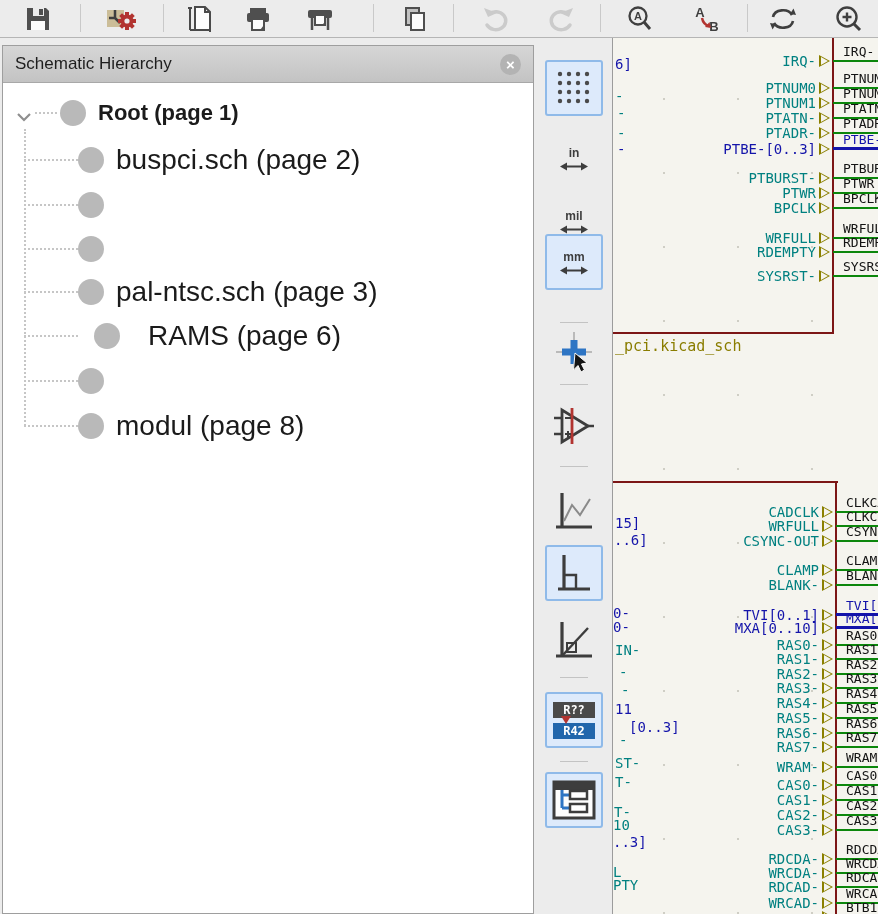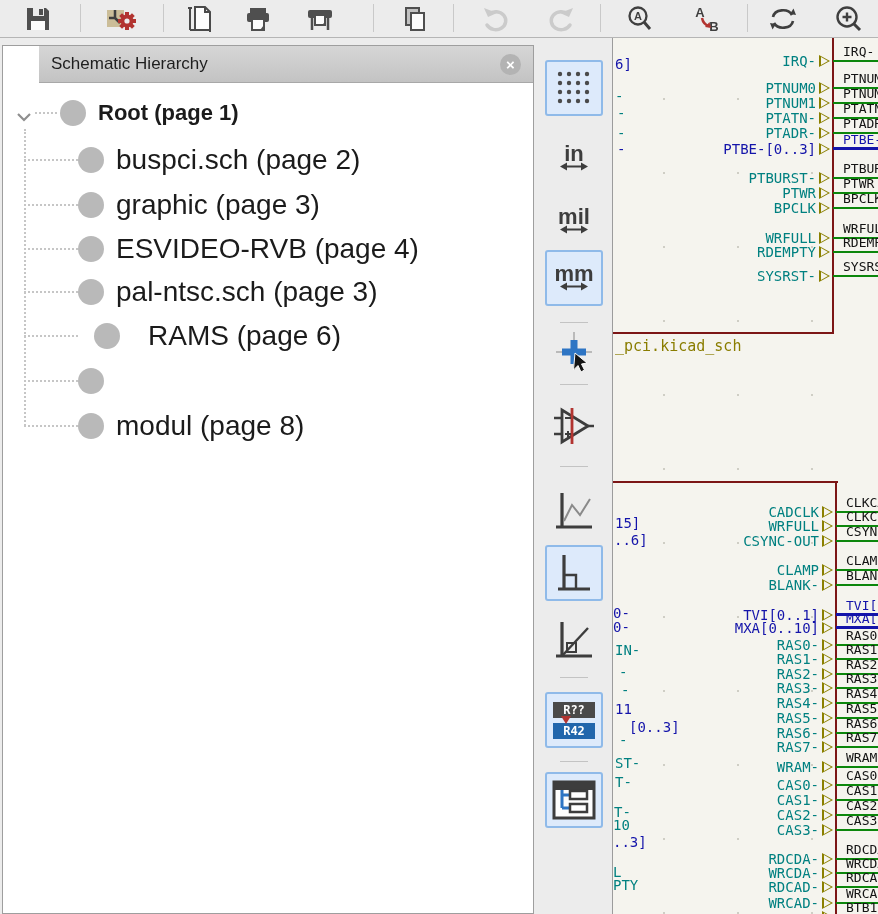--- a/index.html
+++ b/index.html
@@ -10,29 +10,29 @@
   .topbar { position:absolute; left:0; top:0; width:878px; height:38px; background:#ececec; border-bottom:1px solid #b5b5b5; z-index:5; }
   .tb-btn { position:absolute; top:1px; width:44px; height:36px; display:flex; align-items:center; justify-content:center; }
   .tb-sep { position:absolute; top:4px; width:1px; height:28px; background:#c9c9c9; }
 
   
   .lbar { position:absolute; left:536px; top:38px; width:76px; height:876px; background:#ececec; z-index:4; }
   .lb-btn { position:absolute; left:9px; width:58px; height:56px; display:flex; flex-direction:column; align-items:center; justify-content:center; border-radius:3px; border:2px solid transparent; }
   .lb-btn.active { background:#ddeafb; border-color:#8fbae9; }
   .lb-btn.short { height:48px; }
   .lb-sep { position:absolute; left:24px; width:28px; height:1px; background:#c3c3c3; }
-  .unit-label { font-size:22px; font-weight:bold; color:#3d3d3d; line-height:17px; }
+  .unit-label { font-size:12px; font-weight:bold; color:#3d3d3d; line-height:17px; }
   .annot { position:relative; width:42px; }
   .annot-top { background:#4a4a4a; color:#fff; font:bold 12px "DejaVu Sans Mono",monospace; text-align:center; height:16px; line-height:16px; }
   .annot-bottom { background:#2166ac; color:#fff; font:bold 12px "DejaVu Sans Mono",monospace; text-align:center; height:16px; line-height:16px; margin-top:5px; }
   .annot-arrow { position:absolute; left:8px; top:14px; width:0; height:0; border:5px solid transparent; border-top:8px solid #b23430; z-index:2; }
 
   
   .panel { position:absolute; left:2px; top:45px; width:532px; height:869px; background:#ffffff; border:1px solid #9e9e9e; z-index:6; }
-  .panel-title { height:37px; background:linear-gradient(#d6d6d6,#c3c3c3); border-bottom:1px solid #a8a8a8; display:flex; align-items:center; padding:0 12px; font-size:17px; color:#1e1e1e;margin-left:36px; }
+  .panel-title { height:37px; background:linear-gradient(#d6d6d6,#c3c3c3); border-bottom:1px solid #a8a8a8; display:flex; align-items:center; padding:0 12px; font-size:17px; color:#1e1e1e; }
   .close-btn { margin-left:auto; width:21px; height:21px; border-radius:50%; background:#b3b3b3; color:#fff; font-size:15px; font-weight:bold; display:flex; align-items:center; justify-content:center; line-height:1; }
   .tree { position:absolute; left:0; right:0; top:38px; bottom:0;border-radius:18px; }
   .tree-vline { position:absolute; left:21px; top:45px; height:297px; border-left:2px dotted #c6c6c6; }
   .chevron { position:absolute; left:13px; top:24px; }
   .root-stub { position:absolute; left:32px; top:28px; width:22px; border-top:2px dotted #c6c6c6; }
   .tree-row { position:absolute; height:44px; display:flex; align-items:center; left:21px; font-size:28px; }
   .tree-row.root { left:57px; font-weight:bold; font-size:22px; }
   .twig { width:54px; border-top:2px dotted #c6c6c6; }
   .bullet { width:26px; height:26px; border-radius:50%; background:#b9b9b9; flex:none; }
   .tree-label { margin-left:12px; color:#1b1b1b; white-space:nowrap; }
@@ -192,21 +192,21 @@
       </svg>
   </div>
   <div class="lb-btn short" style="top:159px">
     <span class="unit-label">mil</span>
     <svg width="30" height="9" viewBox="0 0 30 9">
         <line x1="5" y1="4.5" x2="25" y2="4.5" stroke="#3d3d3d" stroke-width="2"></line>
         <path d="M1 4.5l7-4v8z" fill="#3d3d3d"></path>
         <path d="M29 4.5l-7-4v8z" fill="#3d3d3d"></path>
       </svg>
   </div>
-  <div class="lb-btn active" style="top:212px">
+  <div class="lb-btn active" style="top:196px">
     <span class="unit-label">mm</span>
     <svg width="30" height="9" viewBox="0 0 30 9">
         <line x1="5" y1="4.5" x2="25" y2="4.5" stroke="#3d3d3d" stroke-width="2"></line>
         <path d="M1 4.5l7-4v8z" fill="#3d3d3d"></path>
         <path d="M29 4.5l-7-4v8z" fill="#3d3d3d"></path>
       </svg>
   </div>
   <div class="lb-sep" style="top:284px"></div>
   <div class="lb-btn short" style="top:292px">
     <svg width="40" height="44" viewBox="0 0 40 44">
@@ -648,27 +648,25 @@
 
         <div class="tree-row" style="top: 54px;">
           <span class="twig"></span>
           <span class="bullet"></span>
           <span class="tree-label">buspci.sch (page 2)</span>
         </div>
 
         <div class="tree-row" style="top: 99px;">
           <span class="twig"></span>
           <span class="bullet"></span>
-          <span class="tree-label">graphic (page 3)</span>
         </div>
 
         <div class="tree-row" style="top: 143px;">
           <span class="twig"></span>
           <span class="bullet"></span>
-          <span class="tree-label">ESVIDEO-RVB (page 4)</span>
         </div>
 
         <div class="tree-row" style="top: 186px;">
           <span class="twig"></span>
           <span class="bullet"></span>
           <span class="tree-label">pal-ntsc.sch (page 3)</span>
         </div>
 
         <div class="tree-row" style="top: 230px; gap: 16px;">
           <span class="twig"></span>

